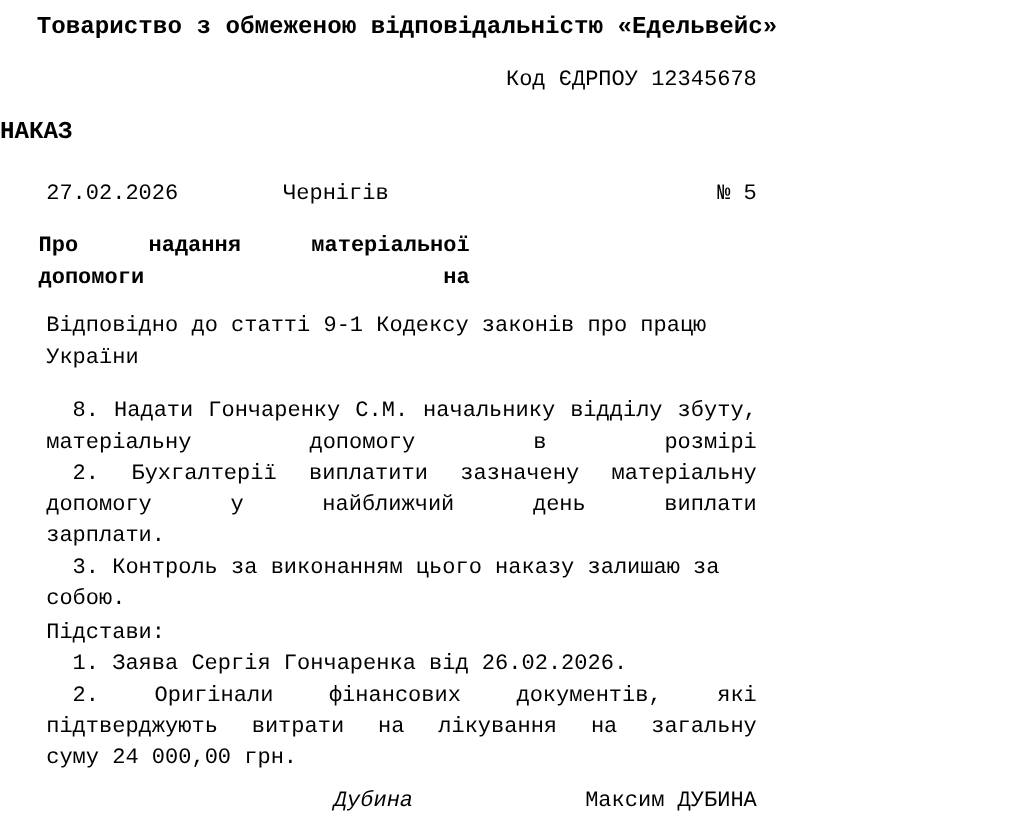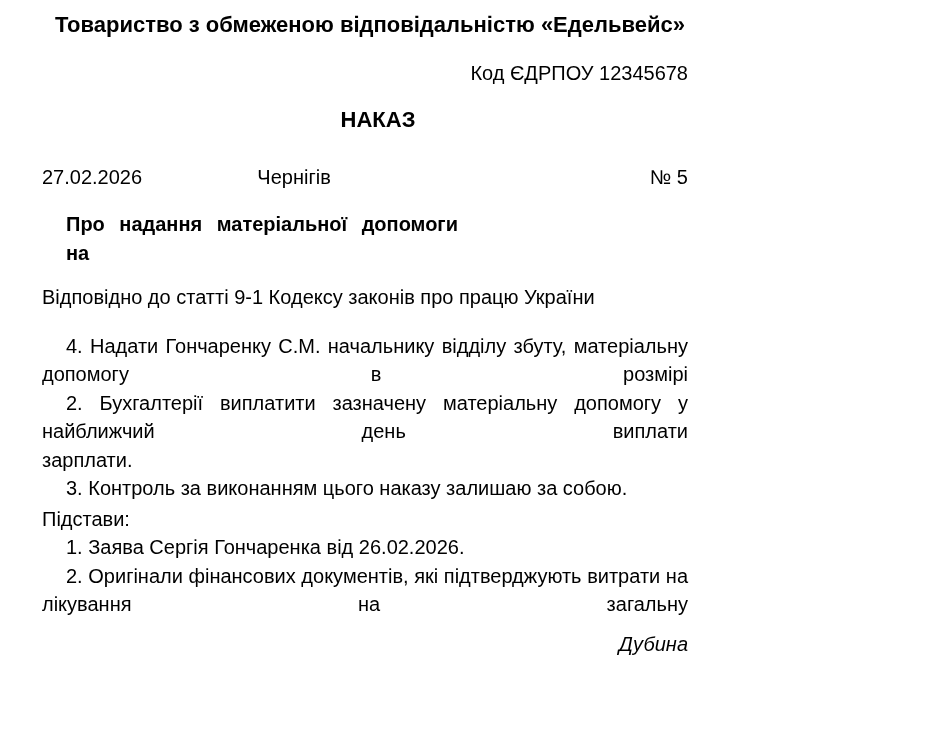--- a/index.html
+++ b/index.html
@@ -6,54 +6,53 @@
     margin: 0;
     padding: 0;
     background: #ffffff;
   }
   .page {
     position: relative;
     width: 740px;
     height: 754px;
     background: #ffffff;
     color: #000000;
-    font-family: Liberation Sans, sans-serif;
+    font-family: Liberation Mono, monospace;
     font-size: 20px;
     overflow: hidden;
   }
   .company {
     padding-top: 9px;
     font-size: 22px;
     font-weight: bold;
     line-height: 31px;
     text-align: center;
   }
   .edrpou {
     margin: 19px 52px 12px 42px;
     line-height: 28px;
     text-align: right;
   }
   .doc-title {
     margin-top: 20px;
     font-size: 22px;
     font-weight: bold;
     line-height: 26px;
-    text-align: center;
-    padding-left: 16px;
+    text-align: left;
   }
   .meta {
     display: flex;
     margin: 30px 52px 0 42px;
     line-height: 28px;
   }
   .meta > span { flex: 1; }
   .meta .meta-city { text-align: left; }
   .meta .meta-number { text-align: right; }
   .subject {
-    margin: 19px 0 0 66px;
+    margin: 19px 0 0 35px;
     width: 392px;
     font-weight: bold;
     line-height: 28.5px;
   }
   .stretch {
     text-align: justify;
     text-align-last: justify;
   }
   .legal {
     margin: 16px 52px 0 42px;
@@ -102,29 +101,31 @@
   </div>
 
   <div class="subject">
     <div class="line stretch">Про надання матеріальної допомоги на</div>
   </div>
 
   <div class="legal">Відповідно до статті 9-1 Кодексу законів про працю України</div>
 
 
   <div class="resolution">
-    <div class="line stretch indent">4. Надати Гончаренку С.М. начальнику відділу збуту, матеріальну допомогу в розмірі</div>
+    <div class="line stretch indent">8. Надати Гончаренку С.М. начальнику відділу збуту, матеріальну допомогу в розмірі</div>
     <div class="line stretch indent">2. Бухгалтерії виплатити зазначену матеріальну допомогу у найближчий день виплати</div>
     <div class="line">зарплати.</div>
     <div class="line indent">3. Контроль за виконанням цього наказу залишаю за собою.</div>
   </div>
 
   <div class="grounds">
     <div class="line">Підстави:</div>
     <div class="line indent">1. Заява Сергія Гончаренка від 26.02.2026.</div>
     <div class="line stretch indent">2. Оригінали фінансових документів, які підтверджують витрати на лікування на загальну</div>
+    <div class="line">суму 24 000,00 грн.</div>
   </div>
 
   <div class="signature">
     <span class="sig-name">Дубина</span>
+    <span class="sig-full">Максим ДУБИНА</span>
   </div>
 
 </div>
 
 </body></html>

